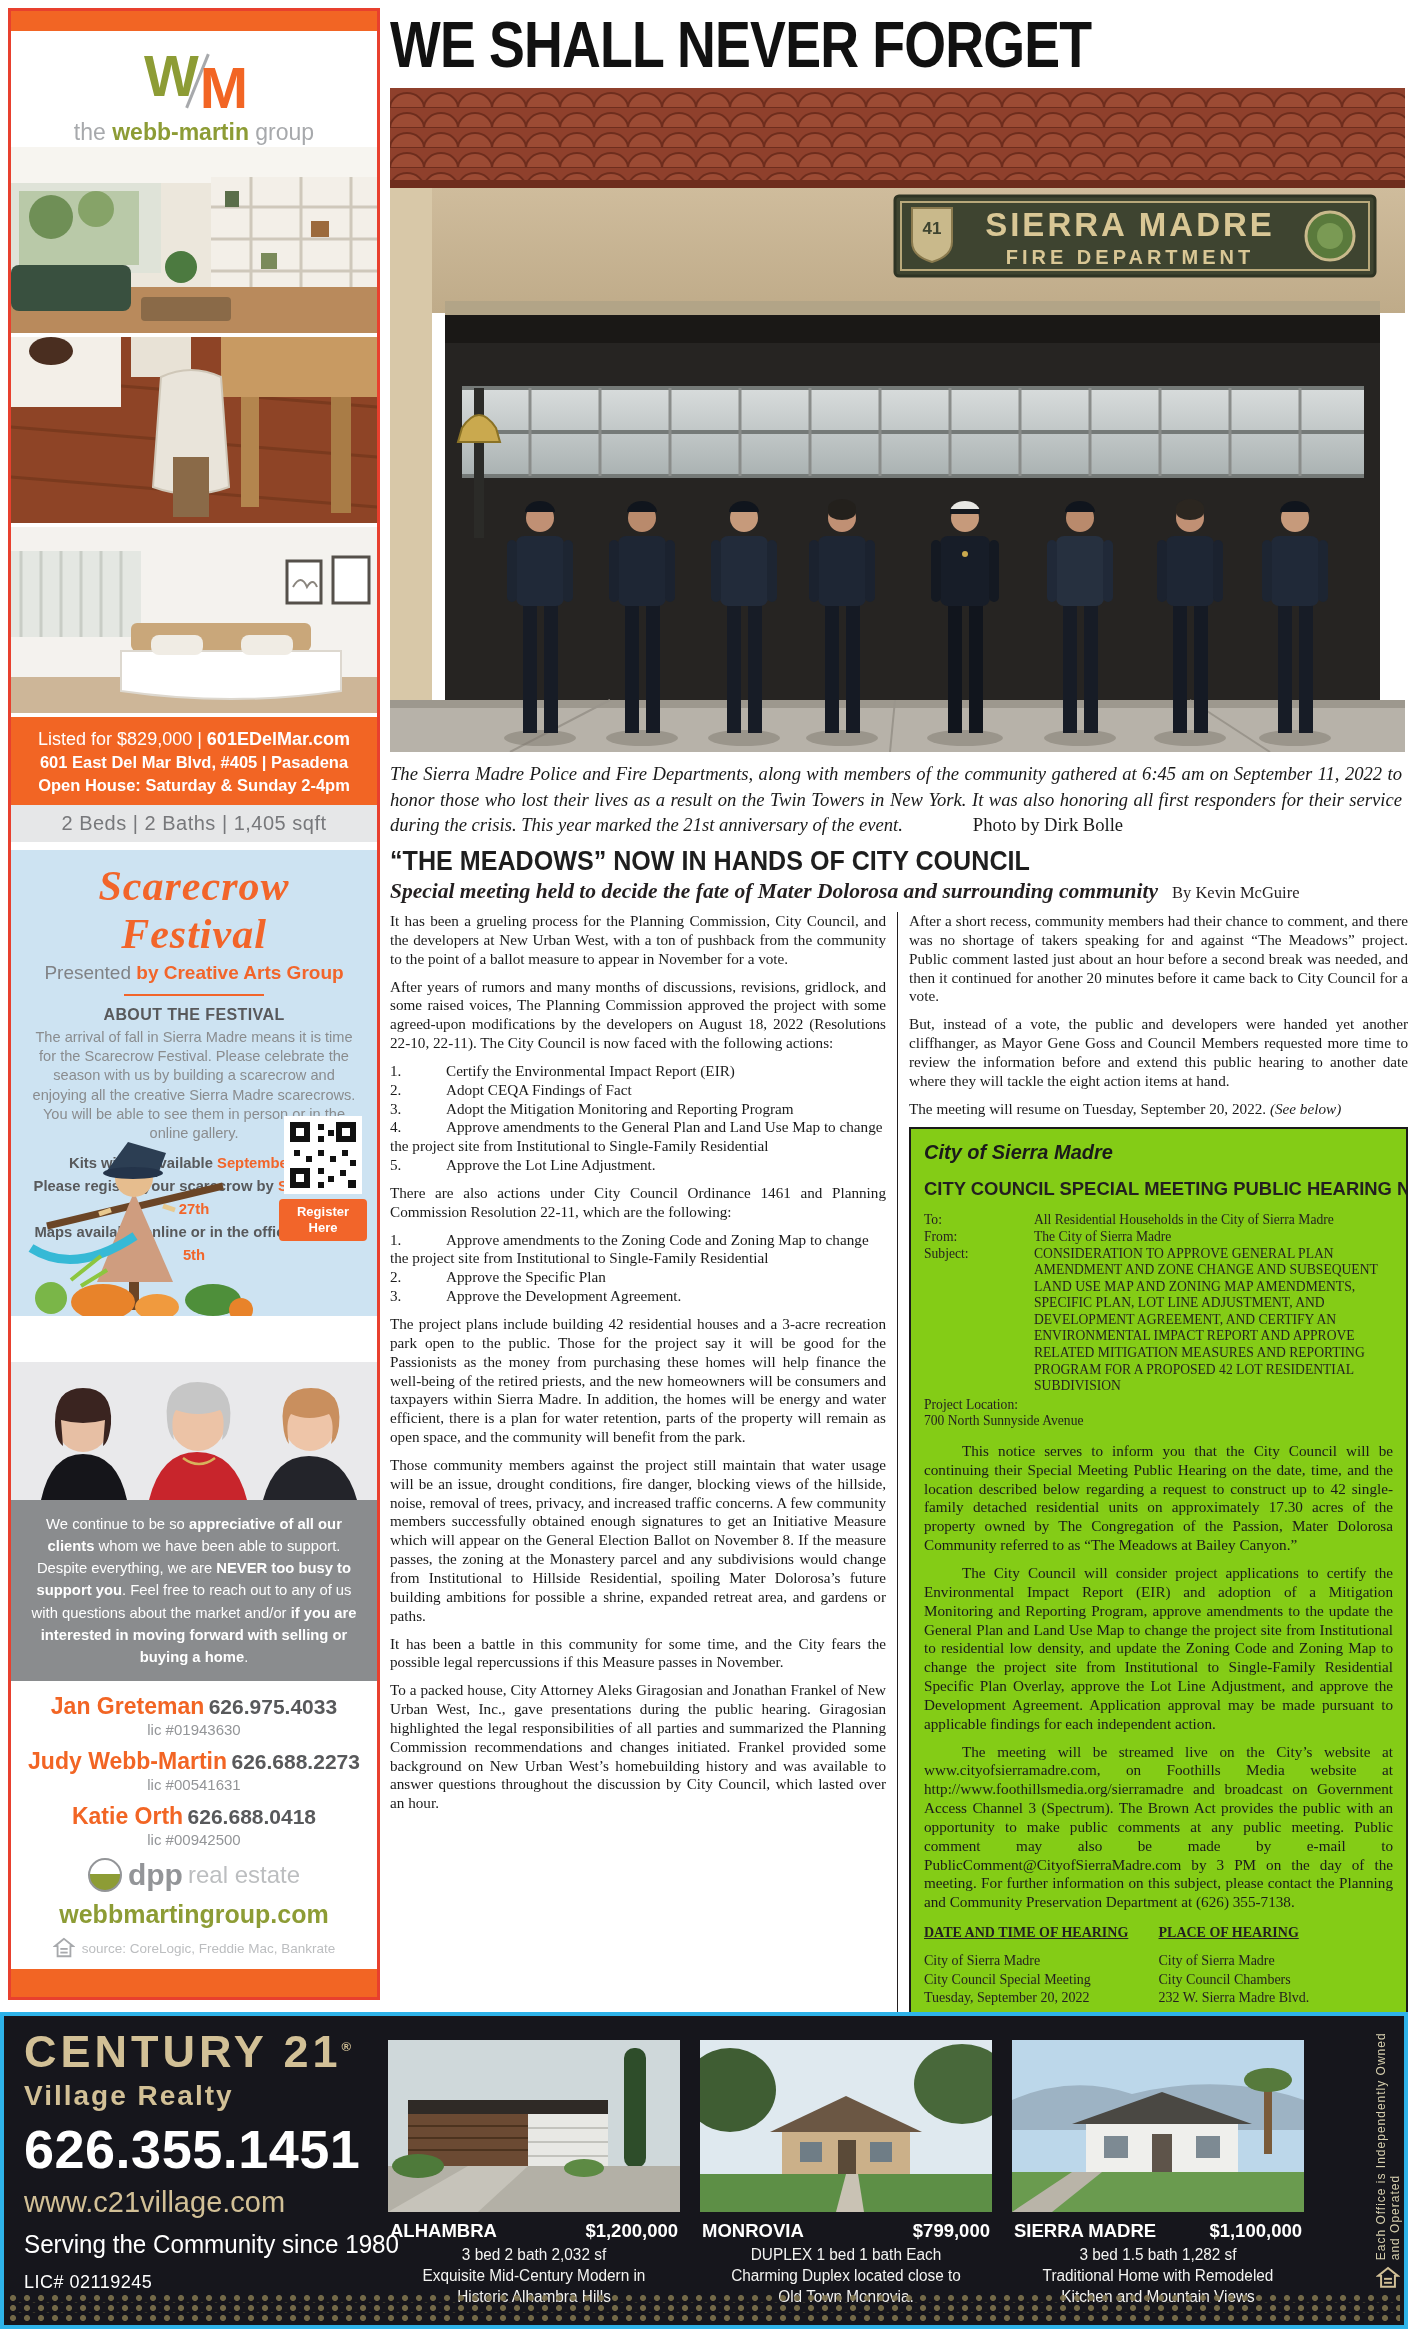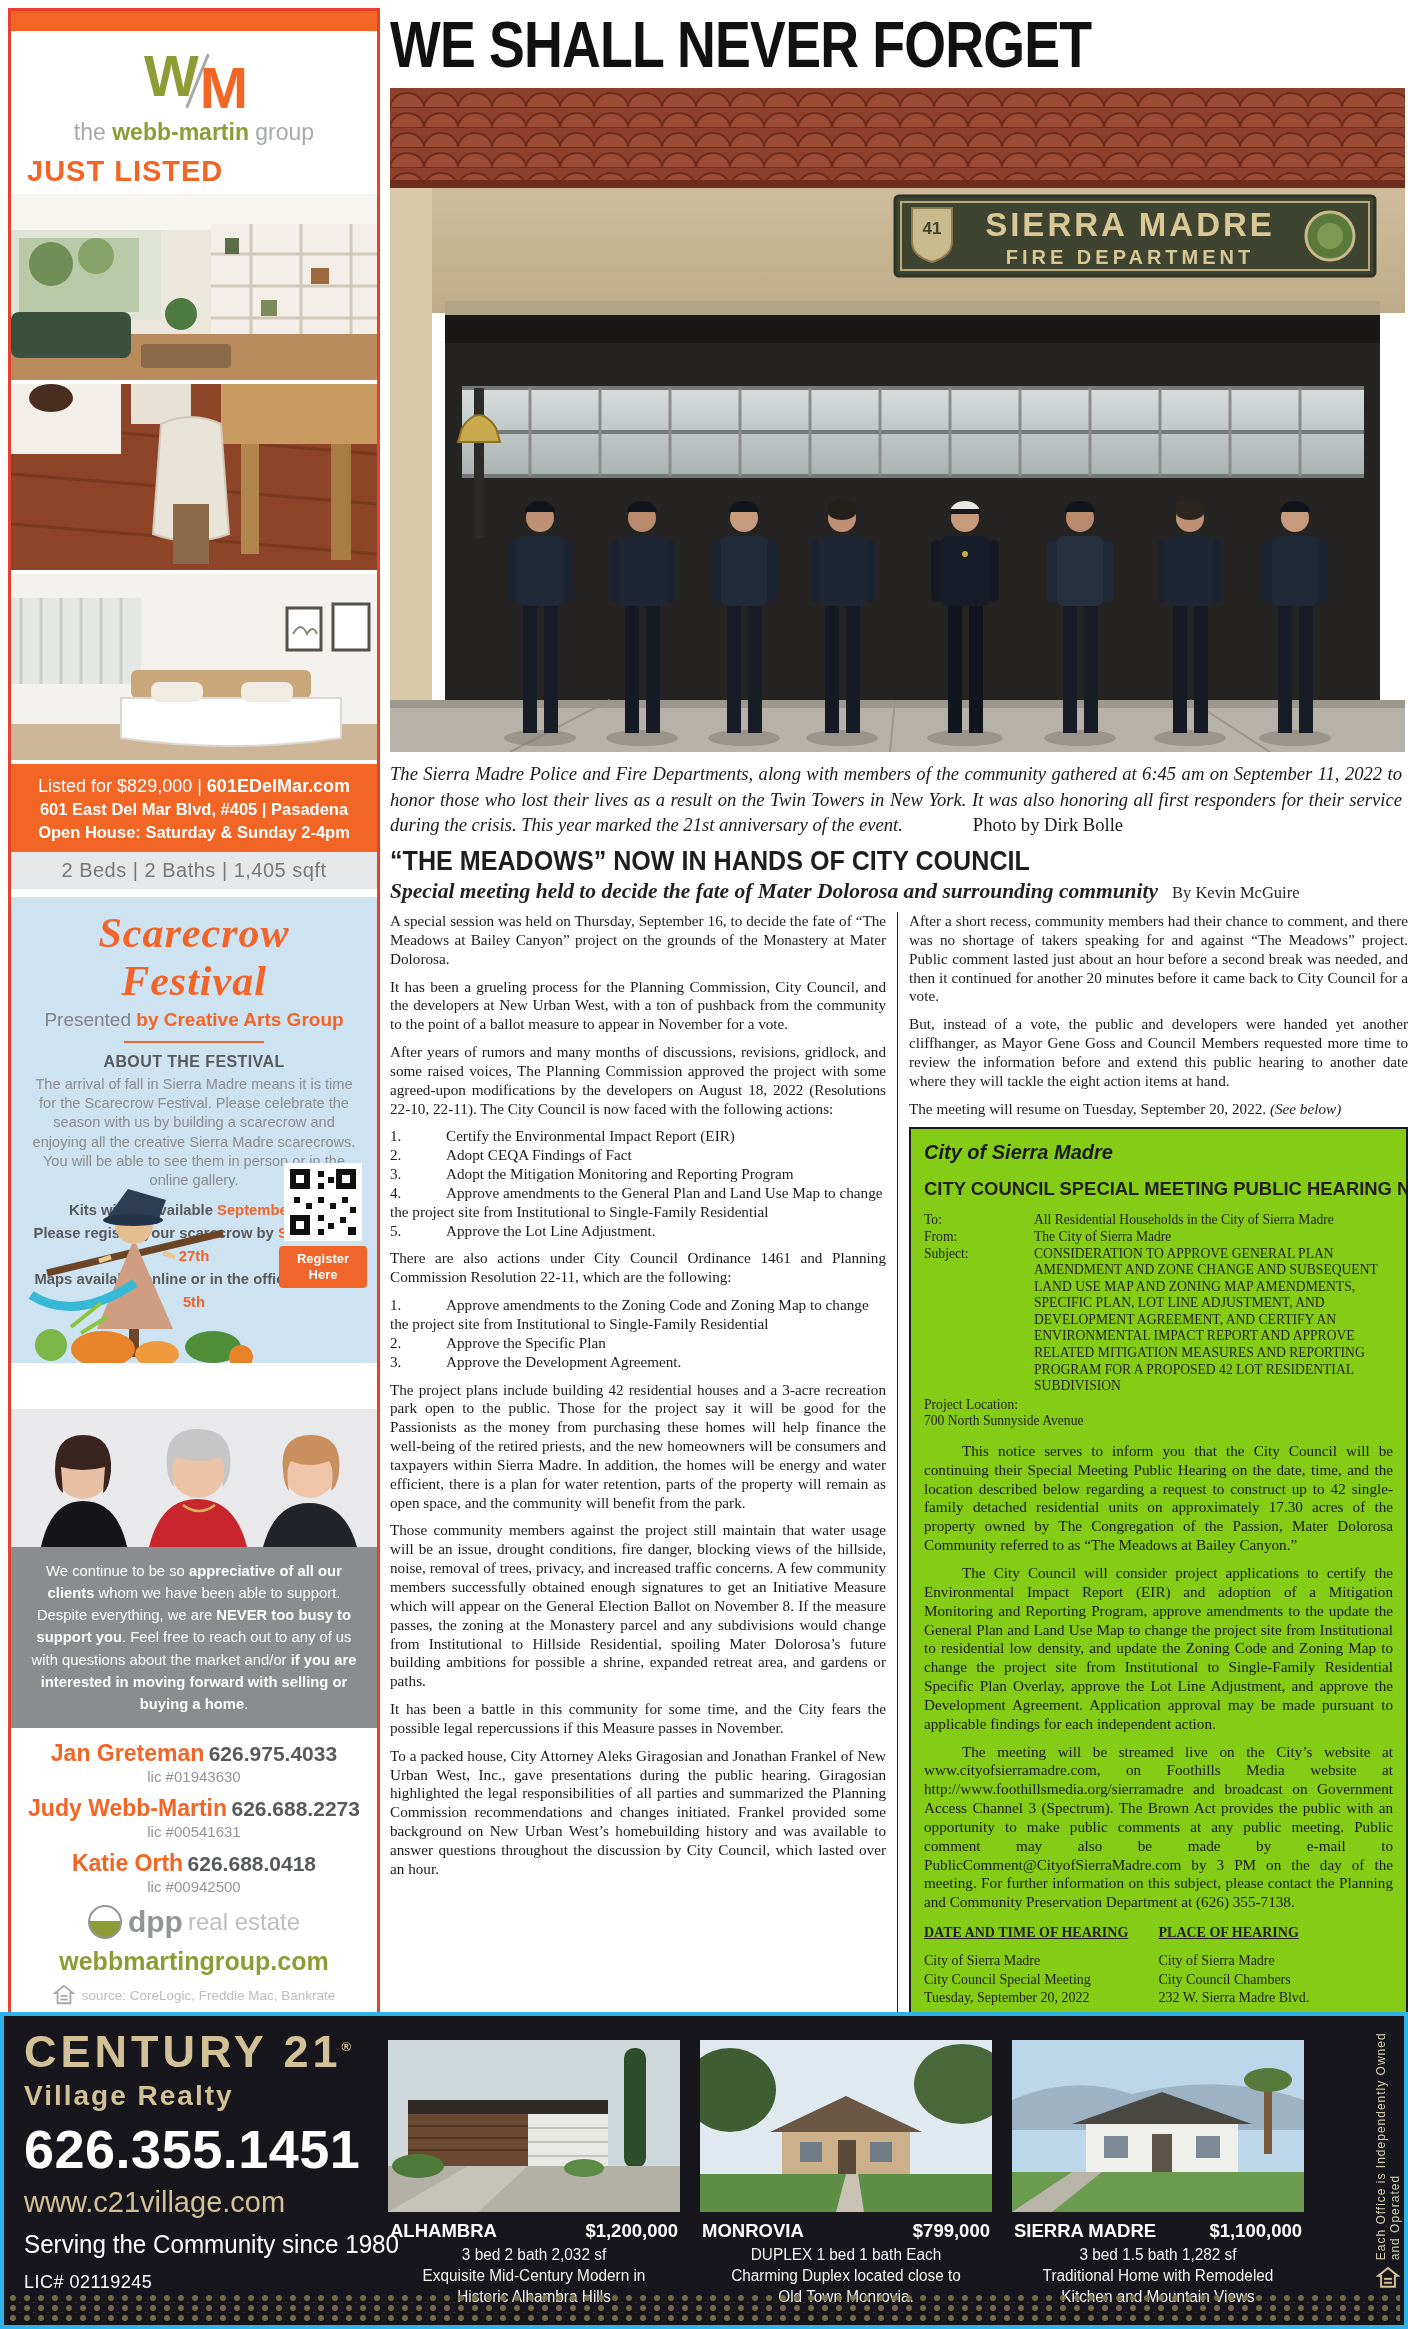--- a/index.html
+++ b/index.html
@@ -114,21 +114,20 @@
 <body>
 
 <div class="sidebar">
   <div class="sb-topbar"></div>
 
   <div class="sb-logo">
     <div class="wm-mark"><span class="w">W</span><span class="slash"></span><span class="m">M</span></div>
     <div class="wm-text"><span>the </span><span class="nm">webb-martin</span><span> group</span></div>
   </div>
 
-  <div class="sb-justlisted">JUST LISTED</div>
 
   <svg class="sb-photo" viewBox="0 0 366 186" preserveAspectRatio="none">
     <rect width="366" height="186" fill="#ece7dc"></rect>
     <rect width="366" height="36" fill="#f7f5f0"></rect>
     <rect x="0" y="36" width="150" height="90" fill="#dfe3d8"></rect>
     <rect x="8" y="44" width="120" height="74" fill="#b9c9a8"></rect>
     <circle cx="40" cy="70" r="22" fill="#6f8f56"></circle>
     <circle cx="85" cy="62" r="18" fill="#86a368"></circle>
     <rect x="200" y="30" width="166" height="110" fill="#f3efe8"></rect>
     <g stroke="#cfc8bb" stroke-width="3">
@@ -464,21 +463,20 @@
 
   <div class="caption"><span>The Sierra Madre Police and Fire Departments, along with members of the community gathered at 6:45 am on September 11, 2022 to honor those who lost their lives as a result on the Twin Towers in New York.  It was also honoring all first responders for their service during the crisis.   This year marked the 21st anniversary of the event.</span><span class="credit">Photo by Dirk Bolle</span></div>
 
   <div class="art-hl">“THE MEADOWS” NOW IN HANDS OF CITY COUNCIL</div>
   <div class="art-sub">
     <span class="sh">Special meeting held to decide the fate of Mater Dolorosa and surrounding community</span><span class="by">By Kevin McGuire</span>
   </div>
 
   <div class="cols">
     <div class="colL">
-      <p>A special session was held on Thursday, September 16, to decide the fate of “The Meadows at Bailey Canyon” project on the grounds of the Monastery at Mater Dolorosa.</p>
       <p>It has been a grueling process for the Planning Commission, City Council, and the developers at New Urban West, with a ton of pushback from the community to the point of a ballot measure to appear in November for a vote.</p>
       <p>After years of rumors and many months of discussions, revisions, gridlock, and some raised voices, The Planning Commission approved the project with some agreed-upon modifications by the developers on August 18, 2022 (Resolutions 22-10, 22-11). The City Council is now faced with the following actions:</p>
       <p class="li"><span class="num">1.</span><span>Certify the Environmental Impact Report (EIR)</span></p>
       <p class="li"><span class="num">2.</span><span>Adopt CEQA Findings of Fact</span></p>
       <p class="li"><span class="num">3.</span><span>Adopt the Mitigation Monitoring and Reporting Program</span></p>
       <p class="li"><span class="num">4.</span><span>Approve amendments to the General Plan and Land Use Map to change the project site from Institutional to Single-Family Residential</span></p>
       <p class="li last"><span class="num">5.</span><span>Approve the Lot Line Adjustment.</span></p>
       <p>There are also actions under City Council Ordinance 1461 and Planning Commission Resolution 22-11, which are the following:</p>
       <p class="li"><span class="num">1.</span><span>Approve amendments to the Zoning Code and Zoning Map to change the project site from Institutional to Single-Family Residential</span></p>
       <p class="li"><span class="num">2.</span><span>Approve the Specific Plan</span></p>

